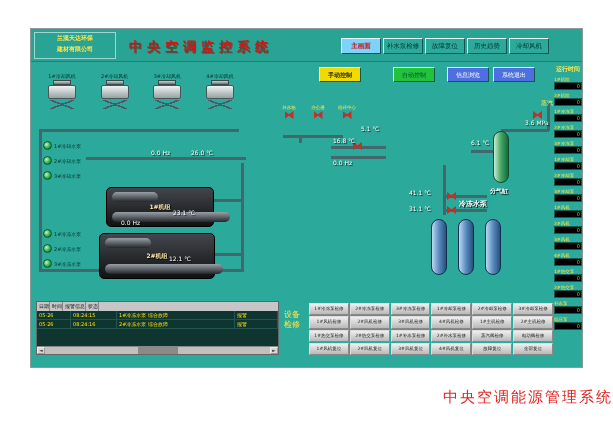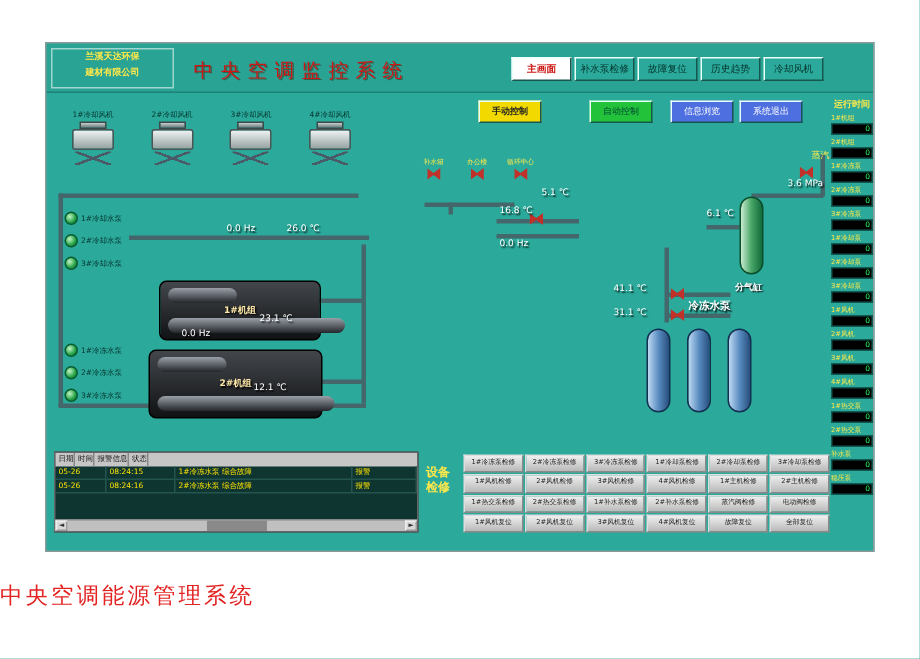--- a/index.html
+++ b/index.html
@@ -2,24 +2,24 @@
 <html><head>
 <meta charset="utf-8">
 <style>
 *{margin:0;padding:0;box-sizing:border-box}
 html,body{width:613px;height:439px}
 body{background:#fff;font-family:"DejaVu Sans","Liberation Sans",sans-serif;position:relative;overflow:hidden}
 .page{position:relative;width:613px;height:439px;background:#fff}
 .screen{position:absolute;left:30px;top:28px;width:553px;height:340px;background:#2baa9b;border:1px solid #8a9a98;overflow:hidden}
 .hdr{position:absolute;left:0;top:0;width:100%;height:33px;border-bottom:1px solid #1e8177;background:rgba(0,0,0,0.04)}
 .logo{position:absolute;left:3px;top:3px;width:82px;height:27px;border:1px solid #9fd6cf;color:#ffe84a;font-size:6px;line-height:1.8;text-align:center;font-weight:bold}
-.title{position:absolute;left:98px;top:9px;font-size:13px;font-weight:normal;color:#cf1616;letter-spacing:5px;text-shadow:1px 1px 0 rgba(60,30,0,.5);white-space:nowrap}
+.title{position:absolute;left:98px;top:9px;font-size:13px;font-weight:bold;color:#cf1616;letter-spacing:5px;text-shadow:1px 1px 0 rgba(60,30,0,.5);white-space:nowrap}
 .btn{border-top:1px solid #e8fffb;border-left:1px solid #e8fffb;border-right:1px solid #17564f;border-bottom:1px solid #17564f;background:#2baa9b;color:#05332e;font-size:6.5px;text-align:center;cursor:pointer;white-space:nowrap;overflow:hidden}
 .nav-btn{position:absolute;top:9px;width:40px;height:16px;line-height:14px;z-index:5}
-.nav-btn.active{background:#ffffff;color:#c11;font-weight:bold}
+.nav-btn.active{background:#7dd3fc;color:#c11;font-weight:bold}
 .tb{position:absolute;top:38px;width:42px;height:15px;line-height:13px;font-size:6px;z-index:5}
 .tb.yellow{background:#f2da00;color:#222;font-weight:bold}
 .tb.green{background:#22c33a;color:#043}
 .tb.blue{background:#4e6fe0;color:#fff}
 .sidebar{position:absolute;left:523px;top:36px;width:28px;z-index:5}
 .sb-title{color:#ffe84a;font-size:6px;font-weight:bold;text-align:center;margin-bottom:3px;white-space:nowrap}
 .sb-item{margin-bottom:3px}
 .sb-label{display:block;color:#ffe84a;font-size:4.5px;line-height:5px;white-space:nowrap}
 .sb-value{display:block;background:#000;border:1px solid #145a52;color:#2f6;font-size:5px;height:8px;line-height:6px;text-align:right;padding-right:1px}
 .towers{position:absolute;left:8px;top:44px;width:204px;display:flex;justify-content:space-between;z-index:2}
@@ -52,24 +52,24 @@
 .plant-label{position:absolute;color:#ffe84a;font-size:6px;white-space:nowrap;z-index:3}
 .alarm{position:absolute;left:5px;top:272px;width:243px;height:54px;border:1px solid #666;background:#0f3531;z-index:2}
 .alarm-head{display:flex;background:#c6c6c6;height:9px}
 .alarm-head span{font-size:5px;color:#111;border-right:1px solid #888;line-height:9px;padding-left:2px;overflow:hidden;white-space:nowrap}
 .alarm-row{display:flex;height:9px;border-bottom:1px solid #24544e}
 .alarm-row span{font-size:5px;color:#ffe400;line-height:9px;padding-left:2px;border-right:1px solid #24544e;overflow:hidden;white-space:nowrap}
 .c0{width:34px}.c1{width:46px}.c2{width:118px}.c3{flex:1}
 .alarm-scroll{position:absolute;left:0;bottom:0;width:100%;height:8px;background:#c0c0c0;display:flex;justify-content:space-between;border-top:1px solid #888}
 .scroll-btn{width:8px;height:7px;background:#d8d8d8;border:1px outset #eee;font-size:4.5px;line-height:6px;text-align:center;color:#333}
 .scroll-thumb{width:40px;height:7px;background:#8a8a8a}
-.maint-label{position:absolute;left:253px;top:281px;color:#ffe84a;font-weight:bold;font-size:8px;line-height:1.3;text-align:left;z-index:2}
+.maint-label{position:absolute;left:253px;top:281px;color:#ffe84a;font-weight:normal;font-size:8px;line-height:1.3;text-align:left;z-index:2}
 .maint-grid{position:absolute;left:278px;top:274px;width:244px;height:52px;display:grid;grid-template-columns:repeat(6,1fr);grid-auto-rows:1fr;gap:1px;z-index:2}
 .maint-btn{background:linear-gradient(#efefef,#b9b9b9);border:1px outset #ddd;font-size:4.5px;color:#222;overflow:hidden;white-space:nowrap;text-align:center;line-height:10px;cursor:pointer}
-.caption{position:absolute;left:0;top:388px;width:100%;text-align:left;color:#e32222;font-size:15px;letter-spacing:2px}
+.caption{position:absolute;left:0;top:388px;width:100%;text-align:right;color:#e32222;font-size:15px;letter-spacing:2px}
 </style>
 </head>
 <body>
 
 <div class="page">
   <div class="screen">
 
     <div class="hdr"></div>
     <div class="logo">
       <span>兰溪天达环保</span><br>

